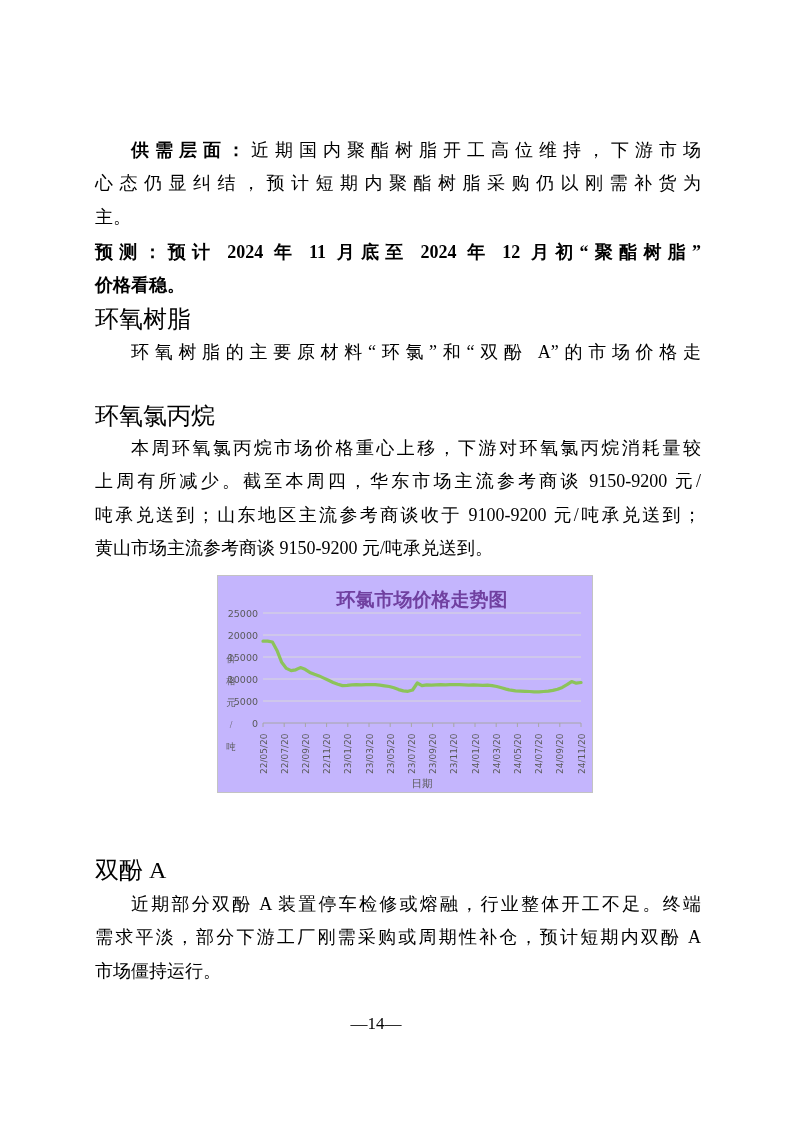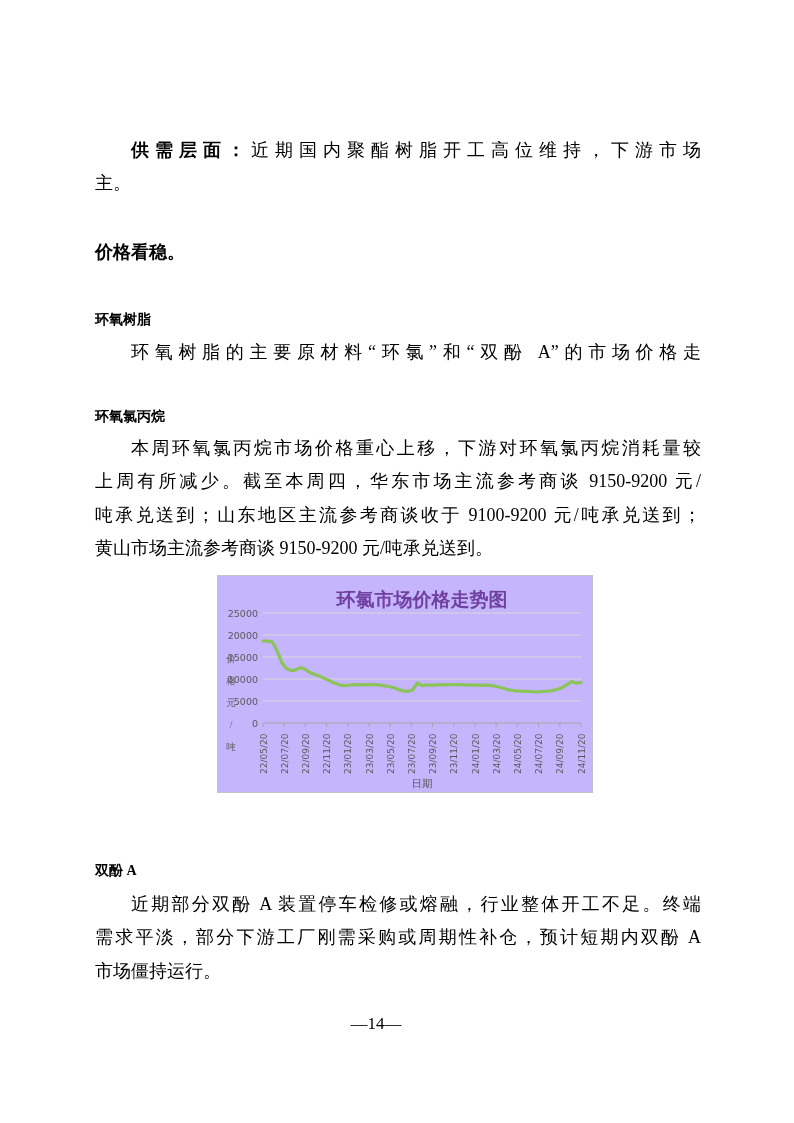--- a/index.html
+++ b/index.html
@@ -9,41 +9,43 @@
     overflow:hidden;
   }
   .block{position:absolute;left:95px;width:606px;}
   .tline{
     font-size:18px;line-height:33.4px;
     text-align:justify;text-align-last:justify;
   }
   .tline.last{text-align-last:left;}
   .ind{text-indent:36px;}
   .boldpara .tline{font-weight:bold;}
-  .h{position:absolute;left:95px;width:606px;font-weight:bold;font-size:14px;line-height:33px;}
+  .h{position:absolute;left:95px;width:606px;font-weight:normal;font-size:24px;line-height:33px;}
   .chart-box{
     position:absolute;left:217px;top:575px;width:376px;height:218px;
     border:1px solid #c3c3c3;background:#c4b5fd;box-sizing:border-box;
   }
   .pageno{
     position:absolute;left:0;top:1014px;width:752px;
     text-align:center;font-size:17px;
   }
 </style>
 </head>
 <body>
 
 <div>
 
   <div class="block" style="top:134px">
     <div class="tline ind"><b>供需层面：</b><span>近期国内聚酯树脂开工高位维持，下游市场</span></div>
+    <div class="tline">心态仍显纠结，预计短期内聚酯树脂采购仍以刚需补货为</div>
     <div class="tline last">主。</div>
   </div>
 
   <div class="block boldpara" style="top:236px">
+    <div class="tline">预测：预计 2024 年 11 月底至 2024 年 12 月初“聚酯树脂”</div>
     <div class="tline last">价格看稳。</div>
   </div>
 
   <div class="h" style="top:303px">环氧树脂</div>
 
   <div class="block" style="top:336px">
     <div class="tline ind">环氧树脂的主要原材料“环氯”和“双酚 A”的市场价格走</div>
   </div>
 
   <div class="h" style="top:400px">环氧氯丙烷</div>

